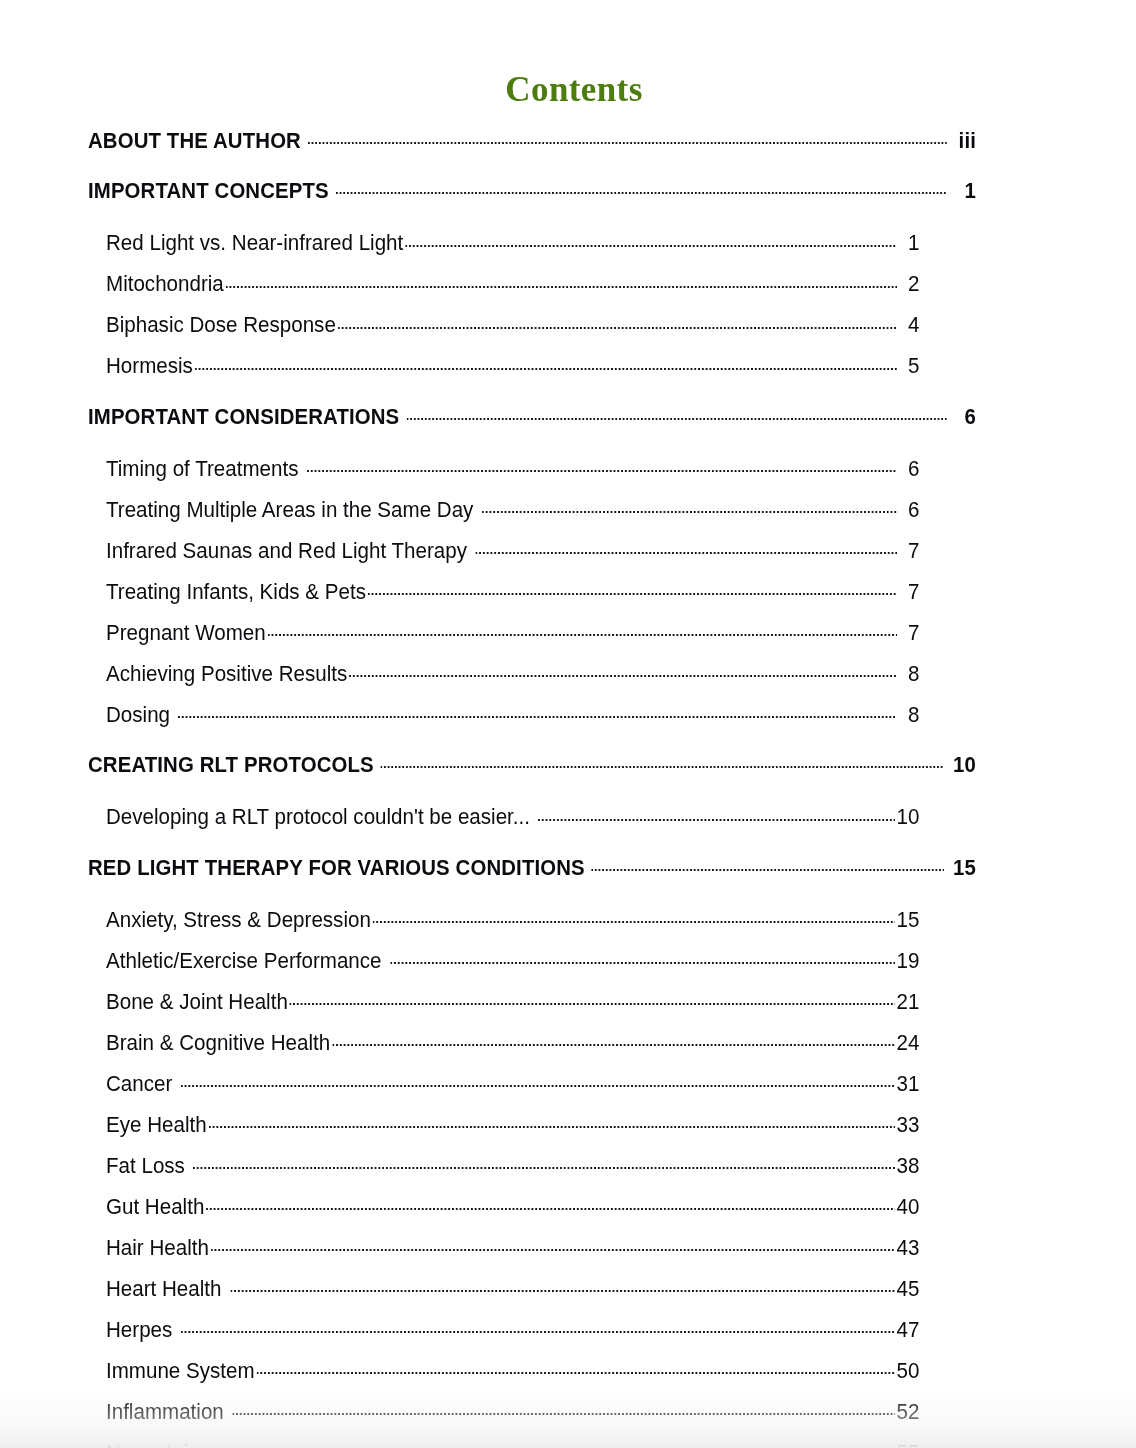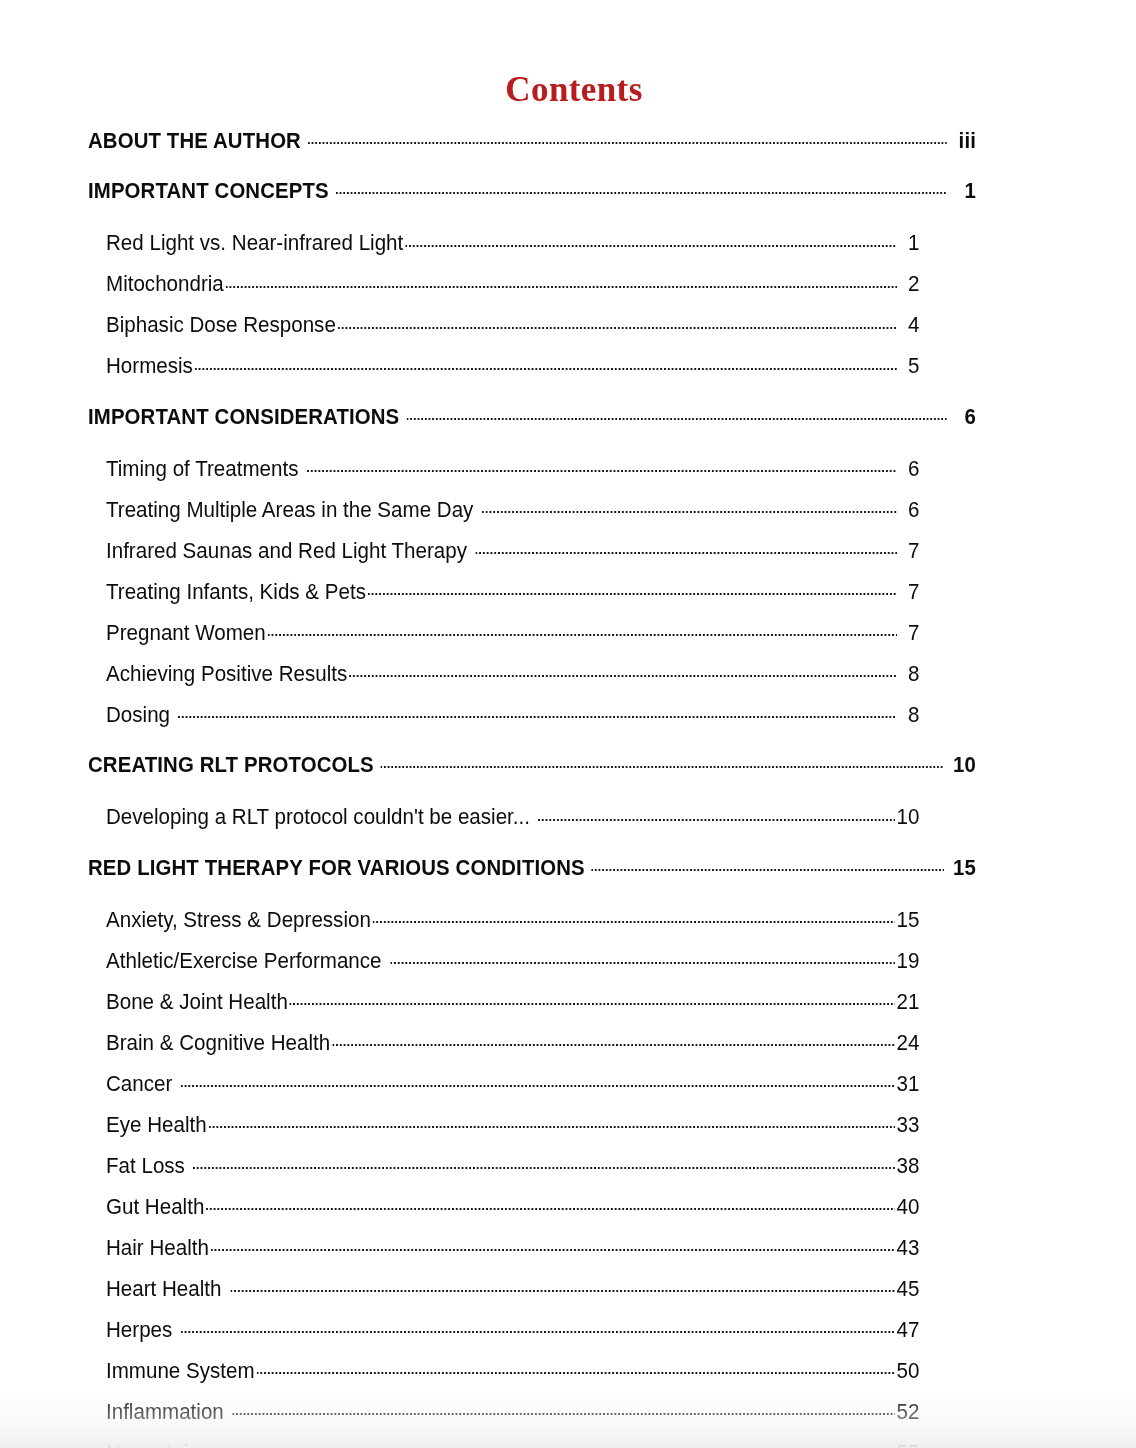--- a/index.html
+++ b/index.html
@@ -31,21 +31,21 @@
   .toc-title {
     position: absolute;
     left: 0;
     right: 0;
     top: 72px;
     text-align: center;
     font-family: "Liberation Serif", "DejaVu Serif", serif;
     font-weight: bold;
     font-size: 35px;
     letter-spacing: 0.4px;
-    color: #b91c1c;
+    color: #4d7c0f;
     line-height: 1;
     padding-left: 12px;
   }
 
   .toc-body {
     position: absolute;
     left: 88px;
     top: 125px;
     width: 888px;
   }

